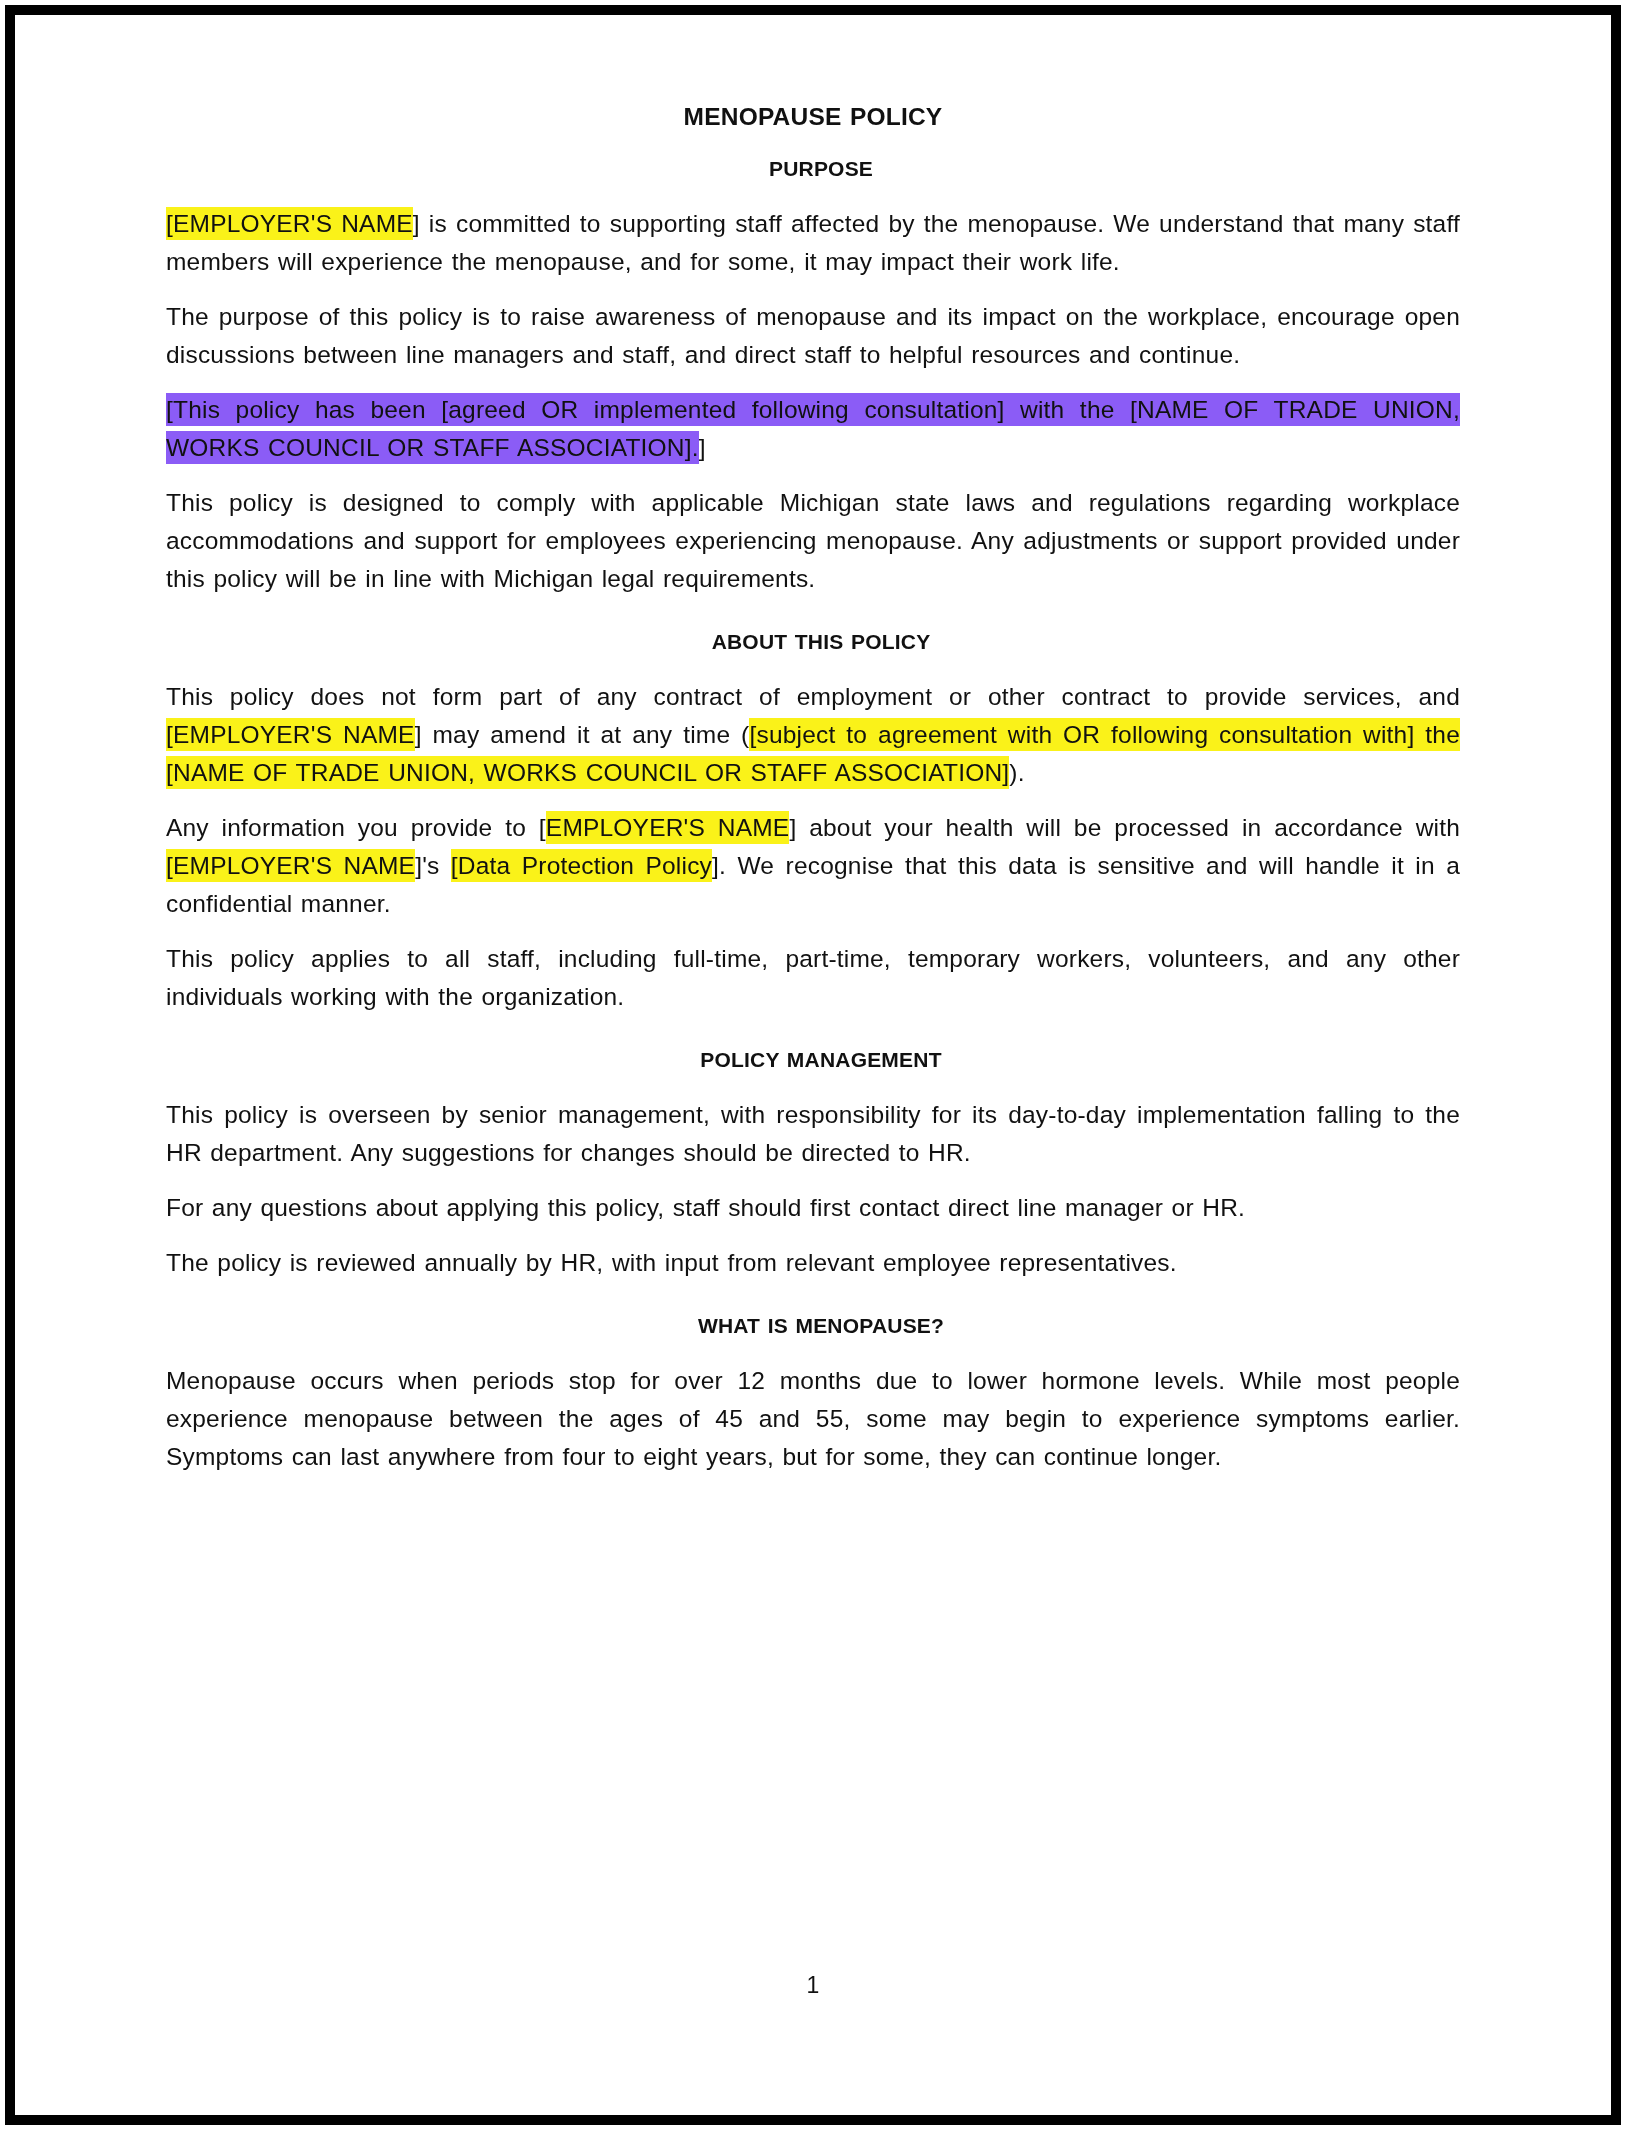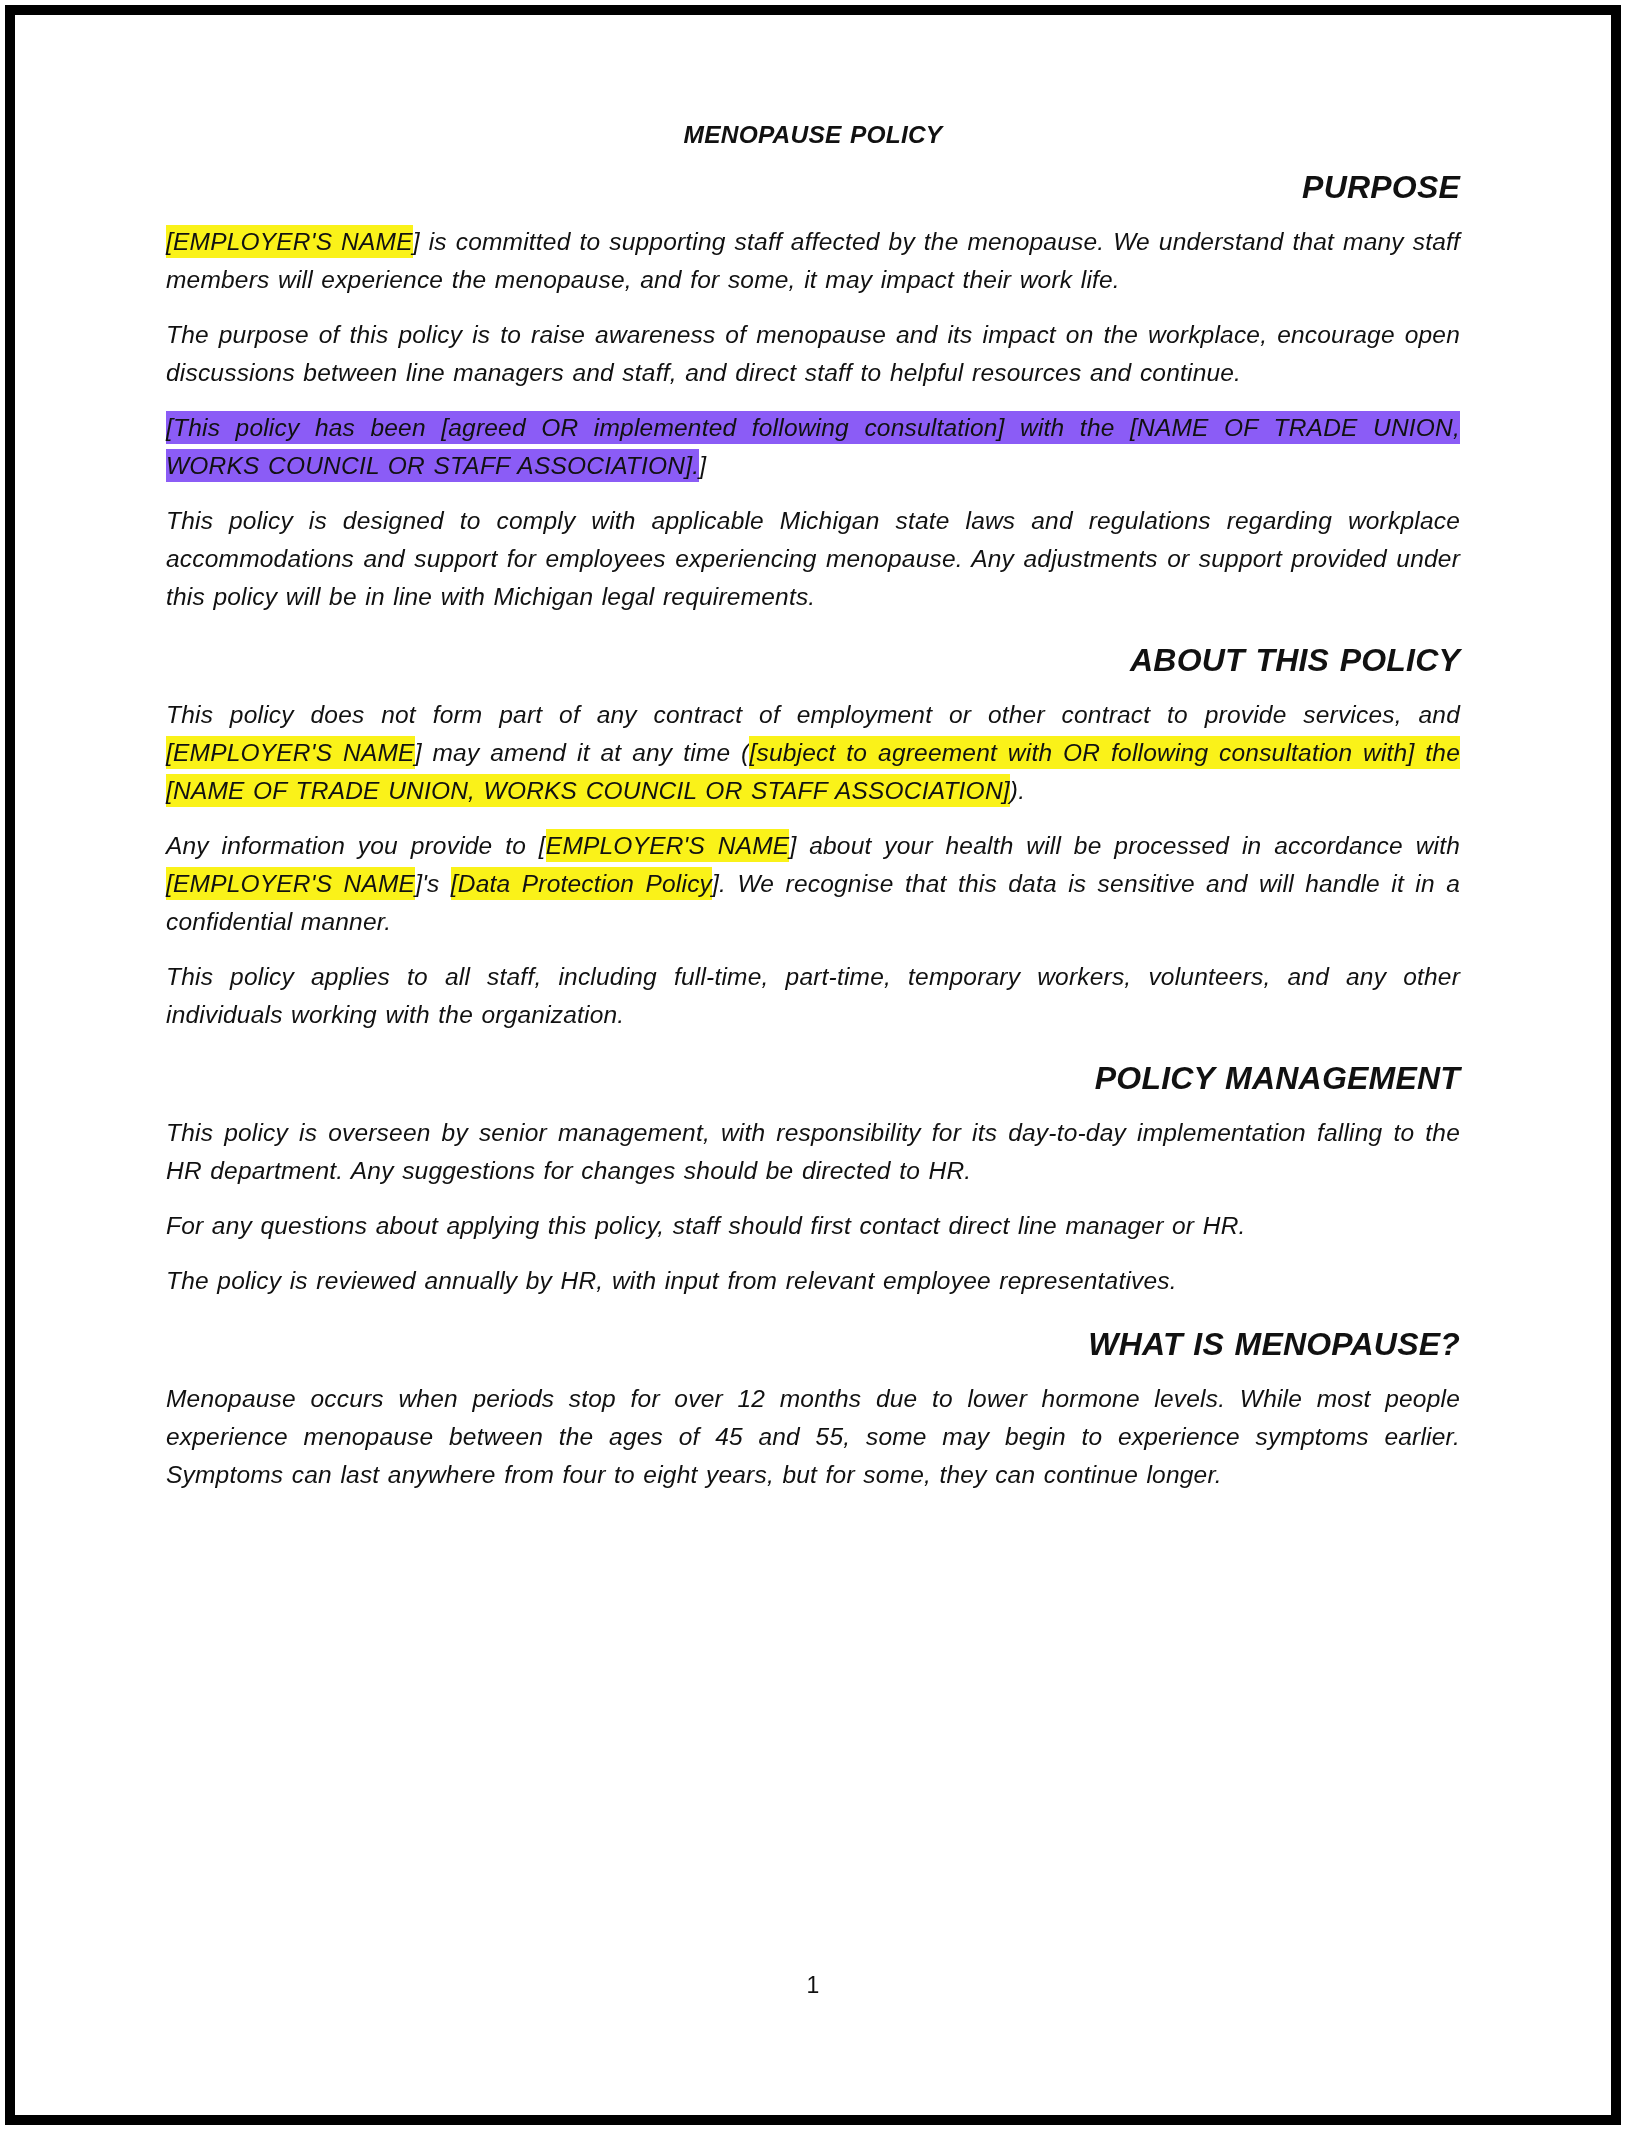--- a/index.html
+++ b/index.html
@@ -19,42 +19,41 @@
   .border-frame {
     position: absolute;
     inset: 5px;
     border: 10px solid #000000;
     pointer-events: none;
   }
   .content {
     position: absolute;
     left: 166px;
     right: 166px;
-    top: 0;
-    padding-top: 116px;
+    top: 16px;
+    padding-top: 82px;
     font-size: 24.5px;
     line-height: 38px;
     letter-spacing: 0.2px;
     word-spacing: 1.5px;
-    font-style: italic;
   }
   .doc-title {
     margin: 0;
     font-size: 24.5px;
     line-height: 38px;
     font-weight: 700;
     text-align: center;
   }
   .doc-body > :first-child { margin-top: 14px; }
   .heading {
     margin: 25px 0 4px 16px;
-    font-size: 32px;
+    font-size: 21px;
     line-height: 38px;
     font-weight: 700;
-    text-align: right;
+    text-align: center;
   }
   .paragraph {
     margin: 17px 0 0 0;
     text-align: justify;
   }
   .hl {
     padding: 3px 0;
   }
   .footer-pagenum {
     position: absolute;

